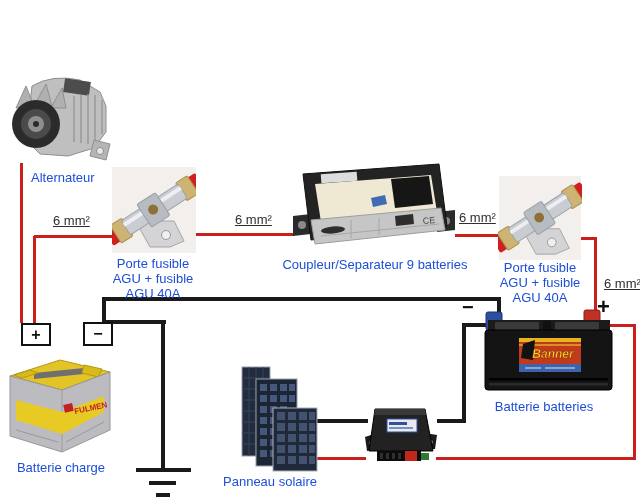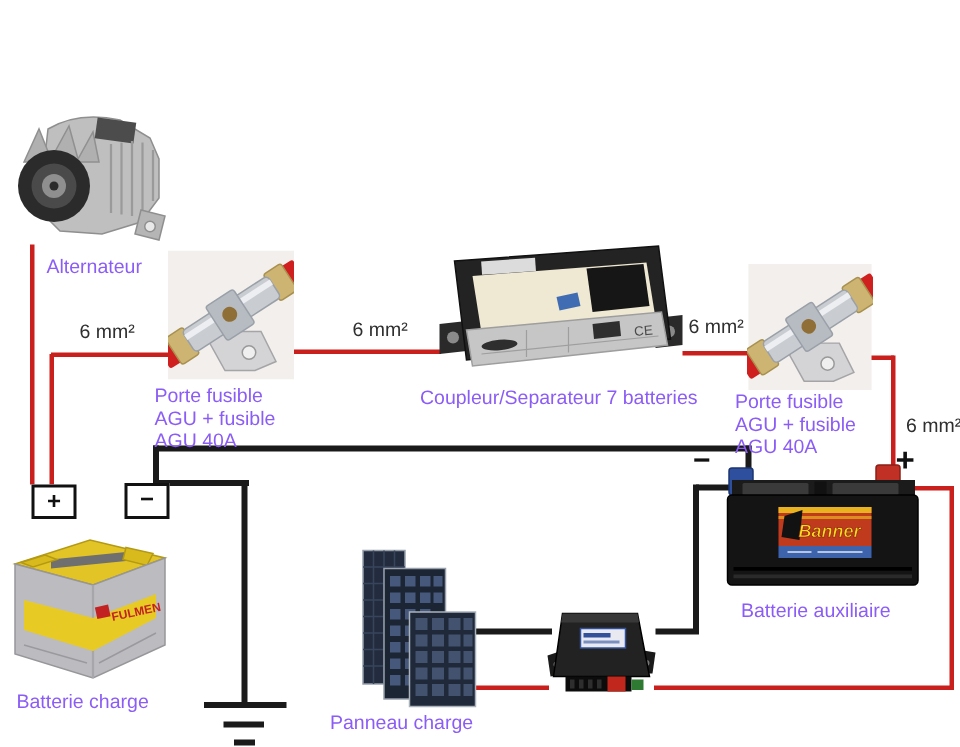--- a/index.html
+++ b/index.html
@@ -5,25 +5,25 @@
   html,body{margin:0;padding:0;background:#fff;}
   .stage{
     position:relative;width:640px;height:498px;background:#ffffff;
     font-family:"Liberation Sans", sans-serif;overflow:hidden;
   }
   .wire{position:absolute;z-index:1;}
   .wire.red{background:#c9201d;}
   .wire.black{background:#1a1a1a;}
   .comp{position:absolute;z-index:2;}
   .lbl{
-    position:absolute;z-index:4;font-size:13px;color:#8b5cf6;
+    position:absolute;z-index:4;font-size:13px;color:#1d4ed8;
     line-height:15px;white-space:nowrap;
   }
-  .lbl.center{text-align:left;white-space:normal;}
-  .gauge{position:absolute;z-index:4;font-size:13px;color:#2f2f2f;white-space:nowrap;}
+  .lbl.center{text-align:center;white-space:normal;}
+  .gauge{position:absolute;z-index:4;font-size:13px;color:#2f2f2f;white-space:nowrap;text-decoration:underline;}
   .termbox{
     position:absolute;z-index:3;background:#fff;border:2px solid #111;
     display:flex;align-items:center;justify-content:center;
     font-weight:bold;font-size:16px;color:#111;
   }
   .sign{position:absolute;z-index:3;font-weight:bold;color:#111;}
 </style>
 </head>
 <body>
 
@@ -265,35 +265,35 @@
   </svg>
 
   <div class="lbl" style="left:31px;top:170px;">Alternateur</div>
 
   <div class="lbl center" style="left:103px;top:256px;width:100px;">
     <div>Porte fusible</div>
     <div>AGU + fusible</div>
     <div>AGU 40A</div>
   </div>
 
-  <div class="lbl center" style="left:280px;top:257px;width:190px;">Coupleur/Separateur 7 batteries</div>
+  <div class="lbl center" style="left:280px;top:257px;width:190px;">Coupleur/Separateur 9 batteries</div>
 
   <div class="lbl center" style="left:490px;top:260px;width:100px;">
     <div>Porte fusible</div>
     <div>AGU + fusible</div>
     <div>AGU 40A</div>
   </div>
 
   <div class="lbl center" style="left:11px;top:460px;width:100px;">Batterie charge</div>
 
-  <div class="lbl center" style="left:220px;top:474px;width:100px;">Panneau charge</div>
+  <div class="lbl center" style="left:220px;top:474px;width:100px;">Panneau solaire</div>
 
   <div class="lbl center" style="left:351px;top:468px;width:100px;">
   </div>
 
-  <div class="lbl center" style="left:494px;top:399px;width:100px;">Batterie auxiliaire</div>
+  <div class="lbl center" style="left:494px;top:399px;width:100px;">Batterie batteries</div>
 
   <div class="gauge" style="left:53px;top:213px;">6 mm²</div>
   <div class="gauge" style="left:235px;top:212px;">6 mm²</div>
   <div class="gauge" style="left:459px;top:210px;">6 mm²</div>
   <div class="gauge" style="left:604px;top:276px;">6 mm²</div>
 
 </div>
 
 </body></html>

